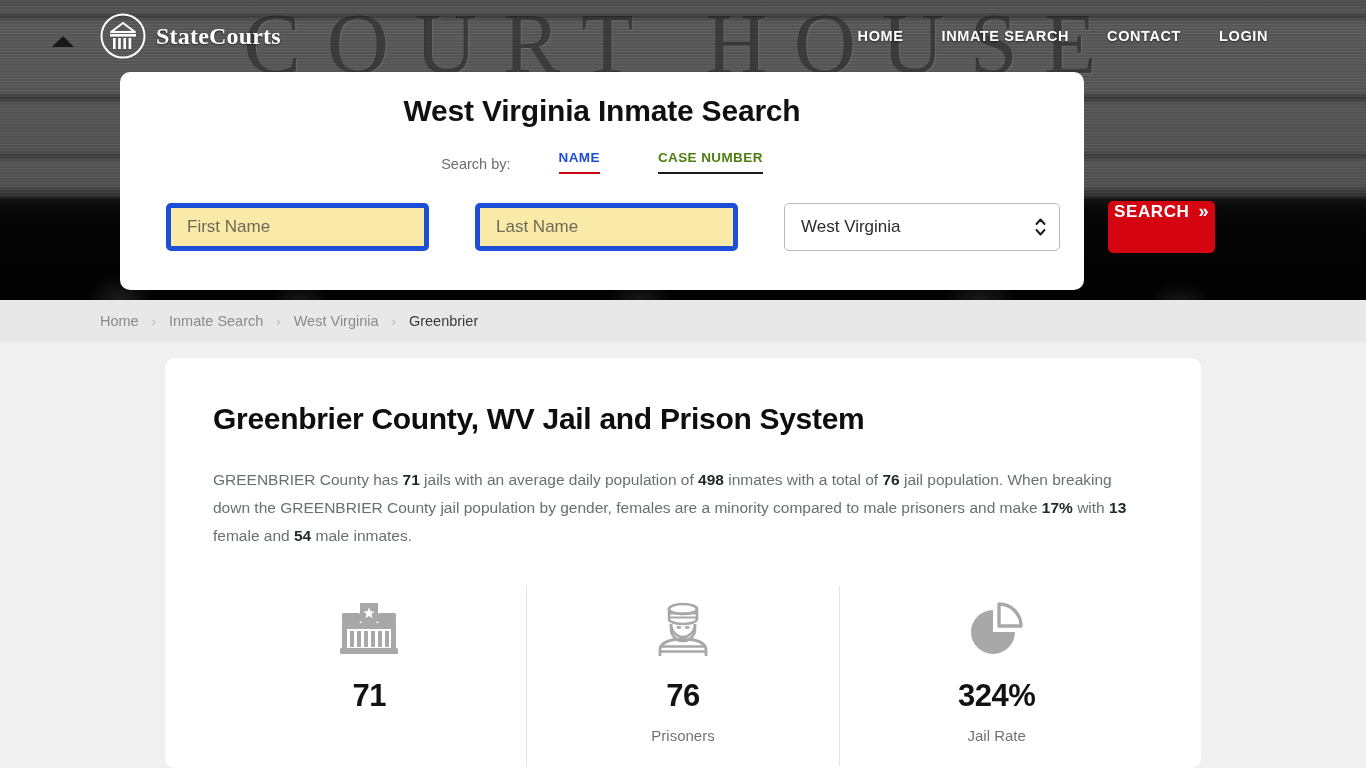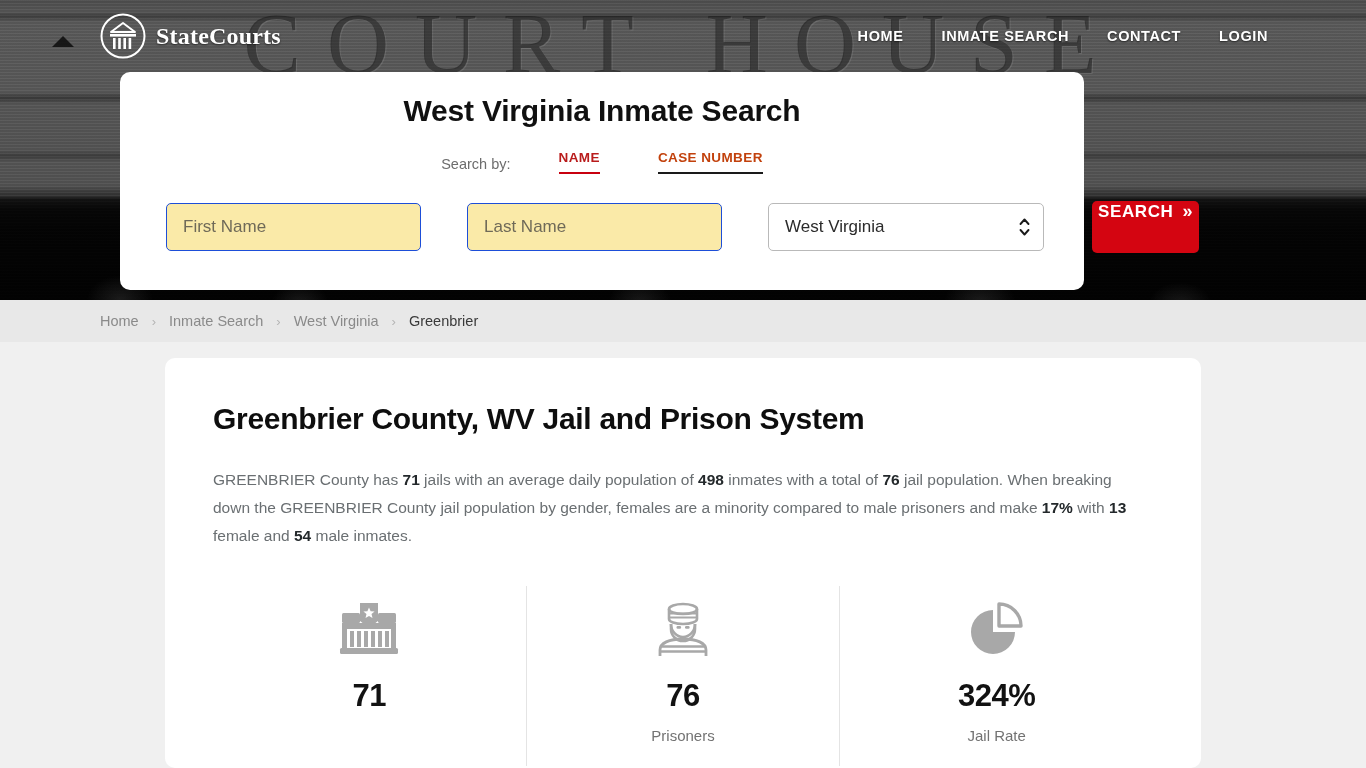--- a/index.html
+++ b/index.html
@@ -154,38 +154,38 @@
   }
   .tab {
     font-size: 13.5px;
     font-weight: 700;
     letter-spacing: 0.4px;
     padding-bottom: 7px;
     cursor: pointer;
     text-decoration: none;
   }
   .tab-name {
-    color: #b91c1c;
+    color: #1d4ed8;
     border-bottom: 2.5px solid #c8000f;
     margin-right: 58px;
   }
   .tab-case {
-    color: #c2410c;
+    color: #4d7c0f;
     border-bottom: 2.5px solid #1a1a1a;
   }
   .form-row {
     display: flex;
     align-items: center;
     margin-top: 27px;
     padding-left: 46px;
     gap: 24px;
   }
   .field {
     height: 48px;
-    border: 1px solid #1d4ed8;
+    border: 5px solid #1d4ed8;
     border-radius: 5px;
     background: #faeaa8;
     font-family: "Liberation Sans", sans-serif;
     font-size: 17px;
     color: #3c3c3c;
     padding: 0 16px;
     outline: none;
   }
   .field::placeholder { color: #6f6a58; opacity: 1; }
   .field-first { width: 276px; }

